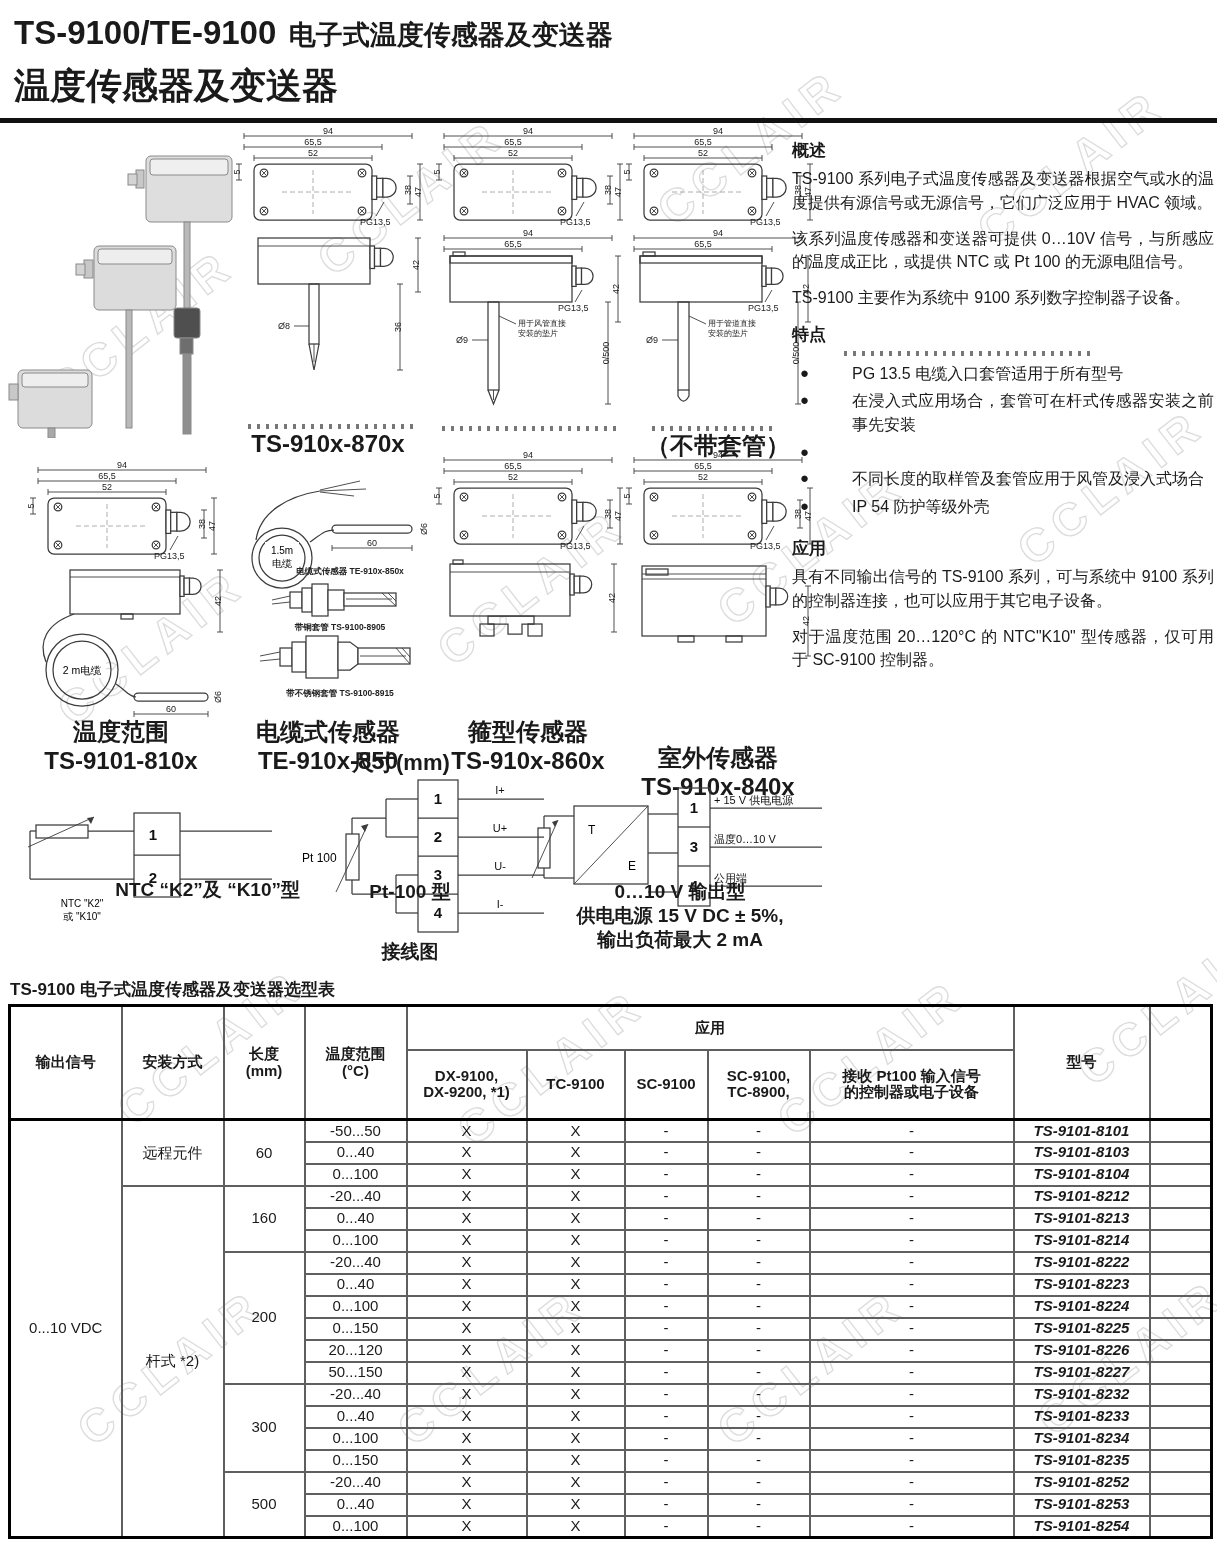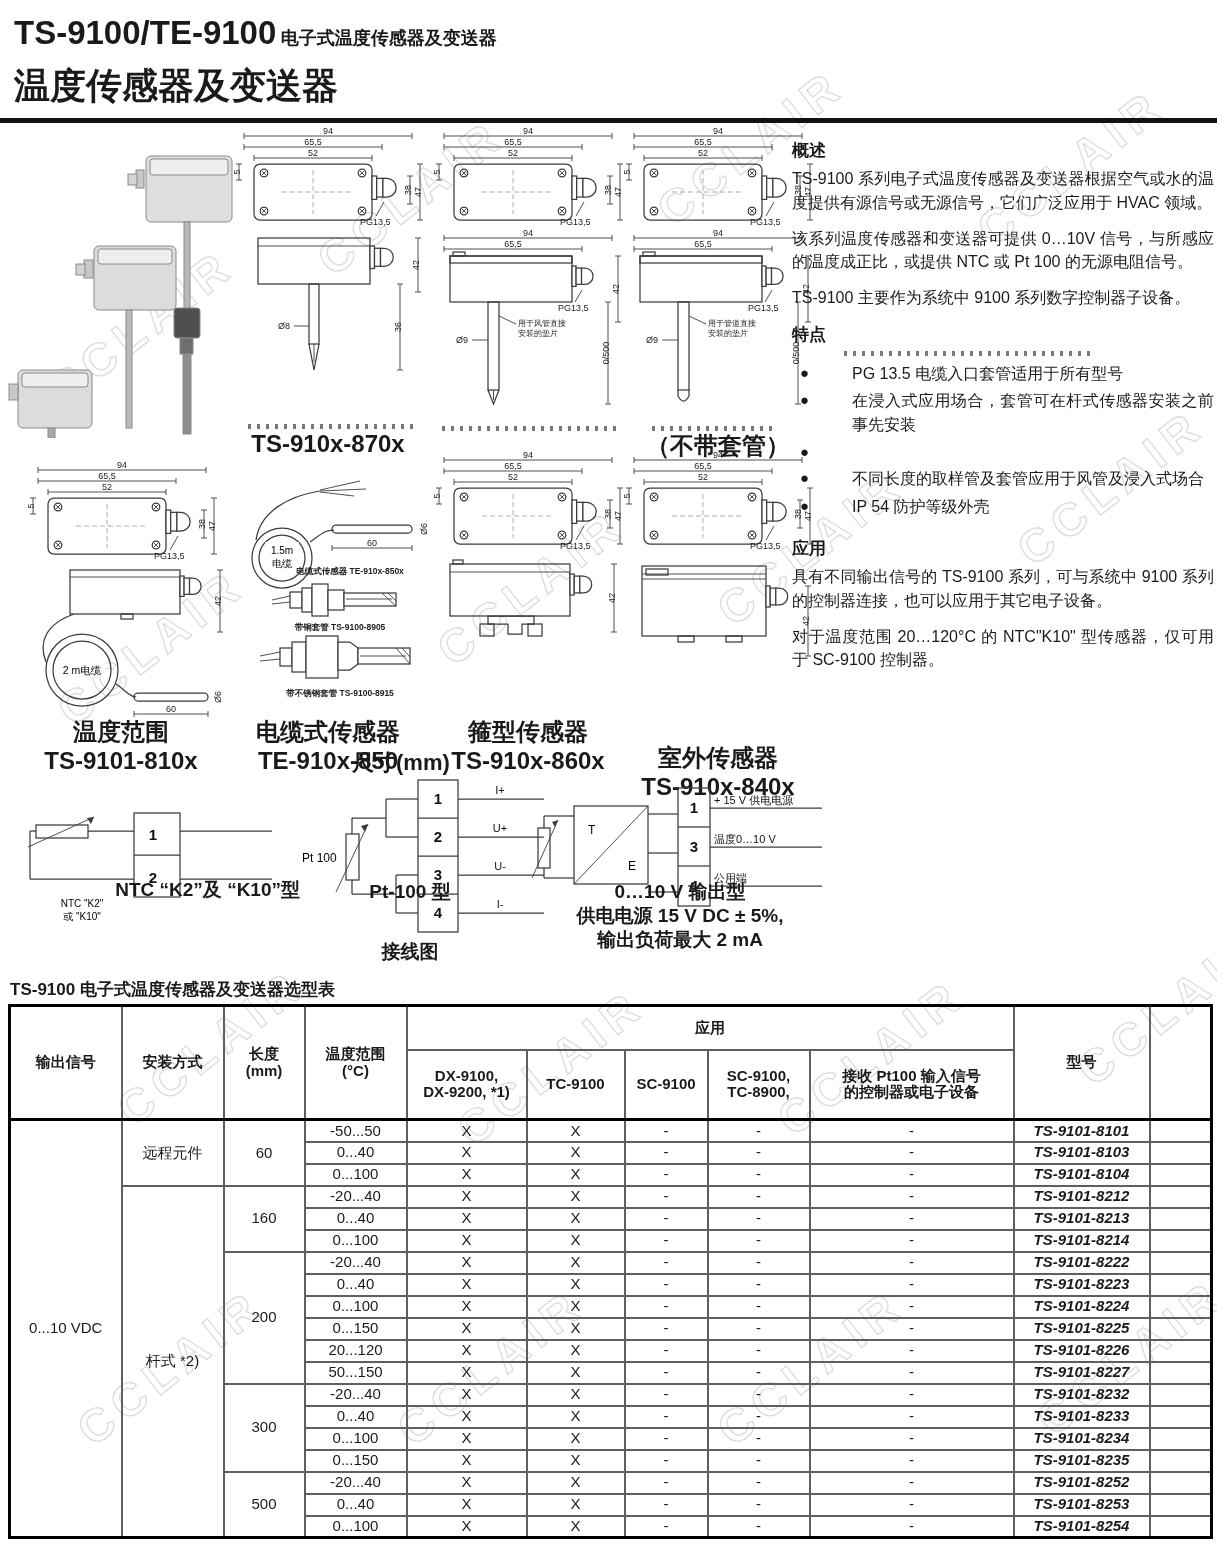--- a/index.html
+++ b/index.html
@@ -2,21 +2,21 @@
 <html><head>
 <meta charset="utf-8">
 <style>
   html,body{margin:0;padding:0;background:#fff;}
   .page{position:relative;width:1217px;height:1554px;background:#fff;overflow:hidden;
         font-family:"Liberation Sans","DejaVu Sans",sans-serif;color:#1a1a1a;}
   .abs{position:absolute;}
   
   .title-line{position:absolute;left:14px;top:14px;white-space:nowrap;}
   .title-model{font-size:33px;font-weight:bold;letter-spacing:0;}
-  .title-suffix{font-size:18px;font-weight:bold;}
+  .title-suffix{font-size:27px;font-weight:bold;margin-left:8px;}
   .subtitle{position:absolute;left:14px;top:62px;font-size:36px;font-weight:bold;}
   .rule{position:absolute;left:0;top:118px;width:1217px;height:5px;background:#111;}
   
   .rightcol{position:absolute;left:792px;top:138px;width:422px;font-size:16px;line-height:1.48;text-align:justify;}
   .rc-h{font-size:17px;font-weight:bold;margin:0 0 4px 0;text-align:left;}
   .rc-p{margin:0 0 12px 0;}
   .feat-row{display:flex;margin:0 0 4px 0;}
   .feat-dot{width:52px;flex:0 0 52px;padding-left:8px;font-size:15px;}
   .feat-tx{flex:1;}
   .clipart{height:5px;background:repeating-linear-gradient(90deg,#4a4a4a 0 3px,transparent 3px 9px);opacity:.75;}

